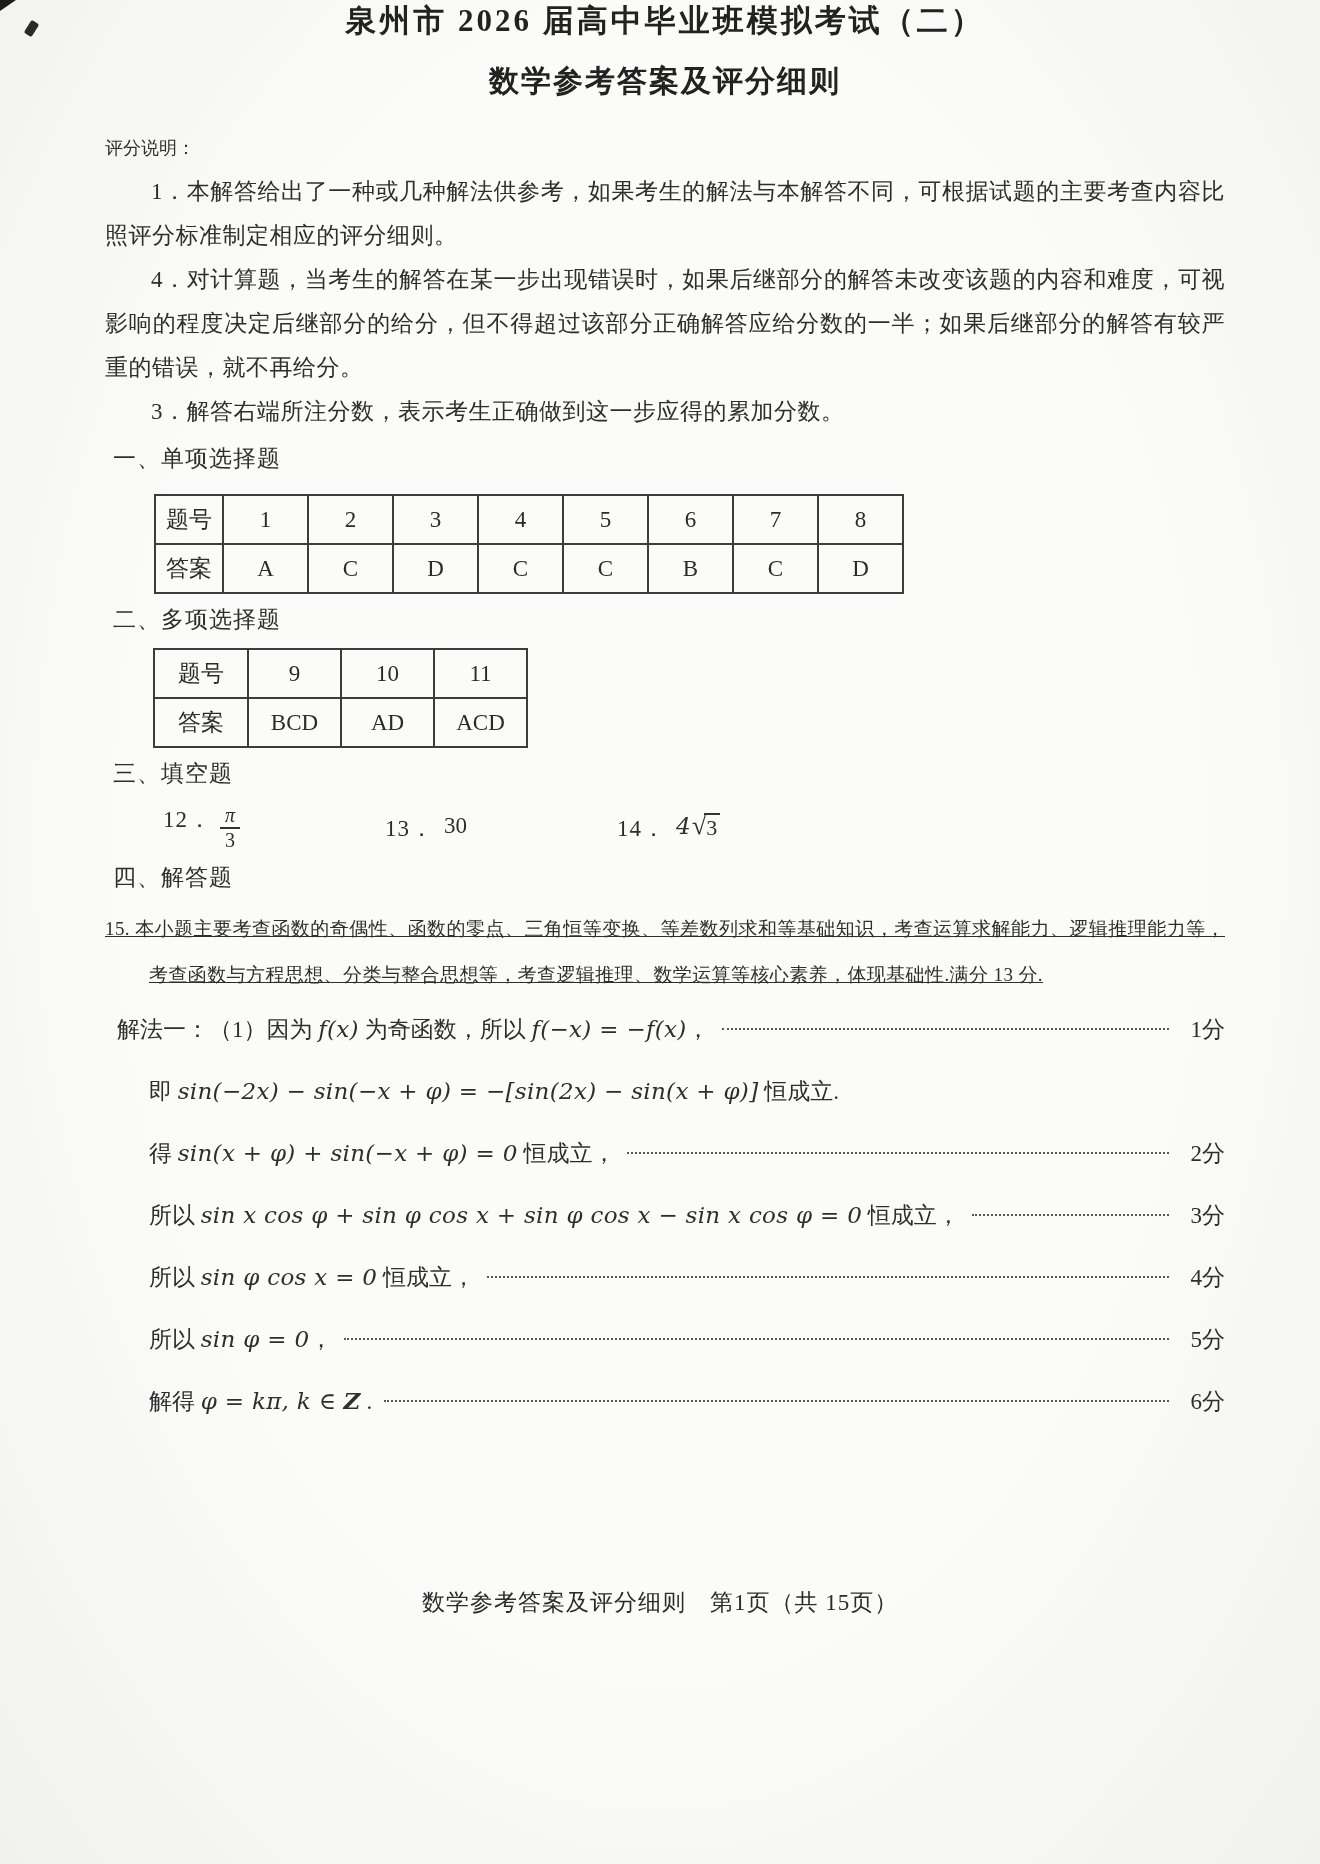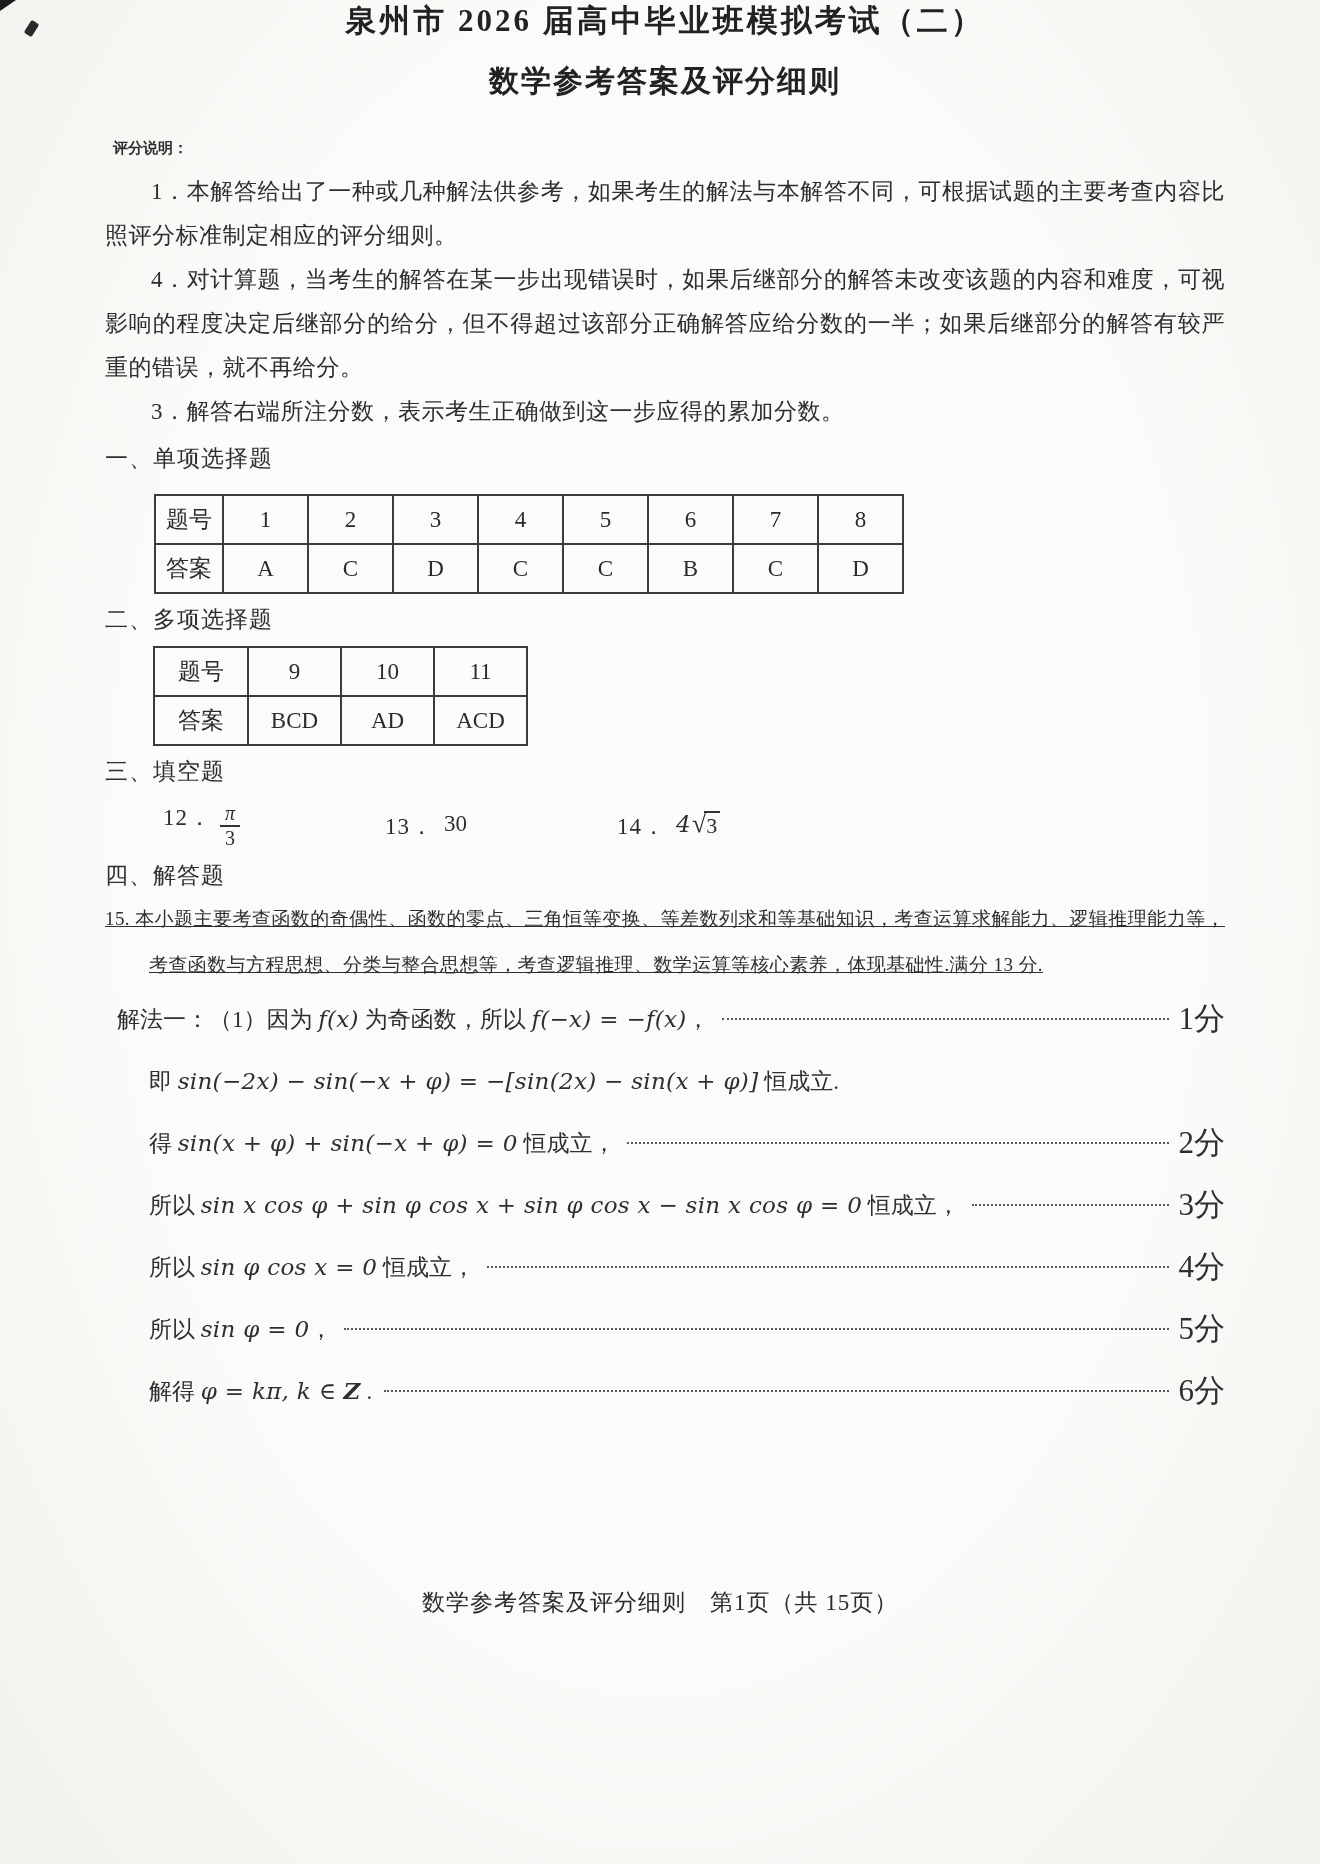--- a/index.html
+++ b/index.html
@@ -26,28 +26,28 @@
   }
   .title{
     margin:0;text-align:center;font-size:31px;font-weight:bold;line-height:42px;
     letter-spacing:3px;color:#222;
   }
   .subtitle{
     margin:18px 0 0 0;text-align:center;font-size:30px;font-weight:bold;line-height:42px;
     letter-spacing:2px;color:#222;
   }
   .grading-heading{
-    margin:24px 0 0 8px;font-size:15px;line-height:44px;font-weight:bold;
+    margin:24px 0 0 0;font-size:18px;line-height:44px;font-weight:normal;
   }
   .note{
     margin:0;font-size:23px;line-height:44px;text-align:justify;text-indent:2em;
     letter-spacing:0.5px;
   }
   .sec-heading{
-    margin:0;font-size:23px;font-weight:normal;letter-spacing:1px;
+    margin:8px;font-size:23px;font-weight:normal;letter-spacing:1px;
   }
   .sec-h44{line-height:44px;margin-top:3px;}
   .sec-h40{line-height:40px;}
 
   table.ans-table{
     border-collapse:collapse;background:transparent;
   }
   table.ans-table td{
     border:2px solid #3c3c3c;text-align:center;vertical-align:middle;
     font-size:23px;color:#2b2b2b;padding:0;
@@ -86,21 +86,21 @@
   .sol-line{
     display:flex;align-items:center;height:62px;font-size:23px;white-space:nowrap;
   }
   .sol-line.indent{padding-left:32px;}
   .sol-text{white-space:nowrap;}
   .math{font-style:italic;font-family:"DejaVu Serif","Liberation Serif",serif;letter-spacing:0.3px;}
   .math.set{font-weight:bold;}
   .leader{
     flex:1 1 auto;height:0;border-bottom:2.6px dotted #575757;margin:0 10px 0 12px;
   }
-  .score{min-width:46px;text-align:right;font-size:31px;}
+  .score{min-width:46px;text-align:right;font-size:23px;}
 
   .footer{
     position:absolute;top:1583px;left:0;width:100%;text-align:center;
     font-size:23px;line-height:40px;letter-spacing:1px;color:#2b2b2b;
   }
 </style>
 </head>
 <body>
 
 <div class="page">

